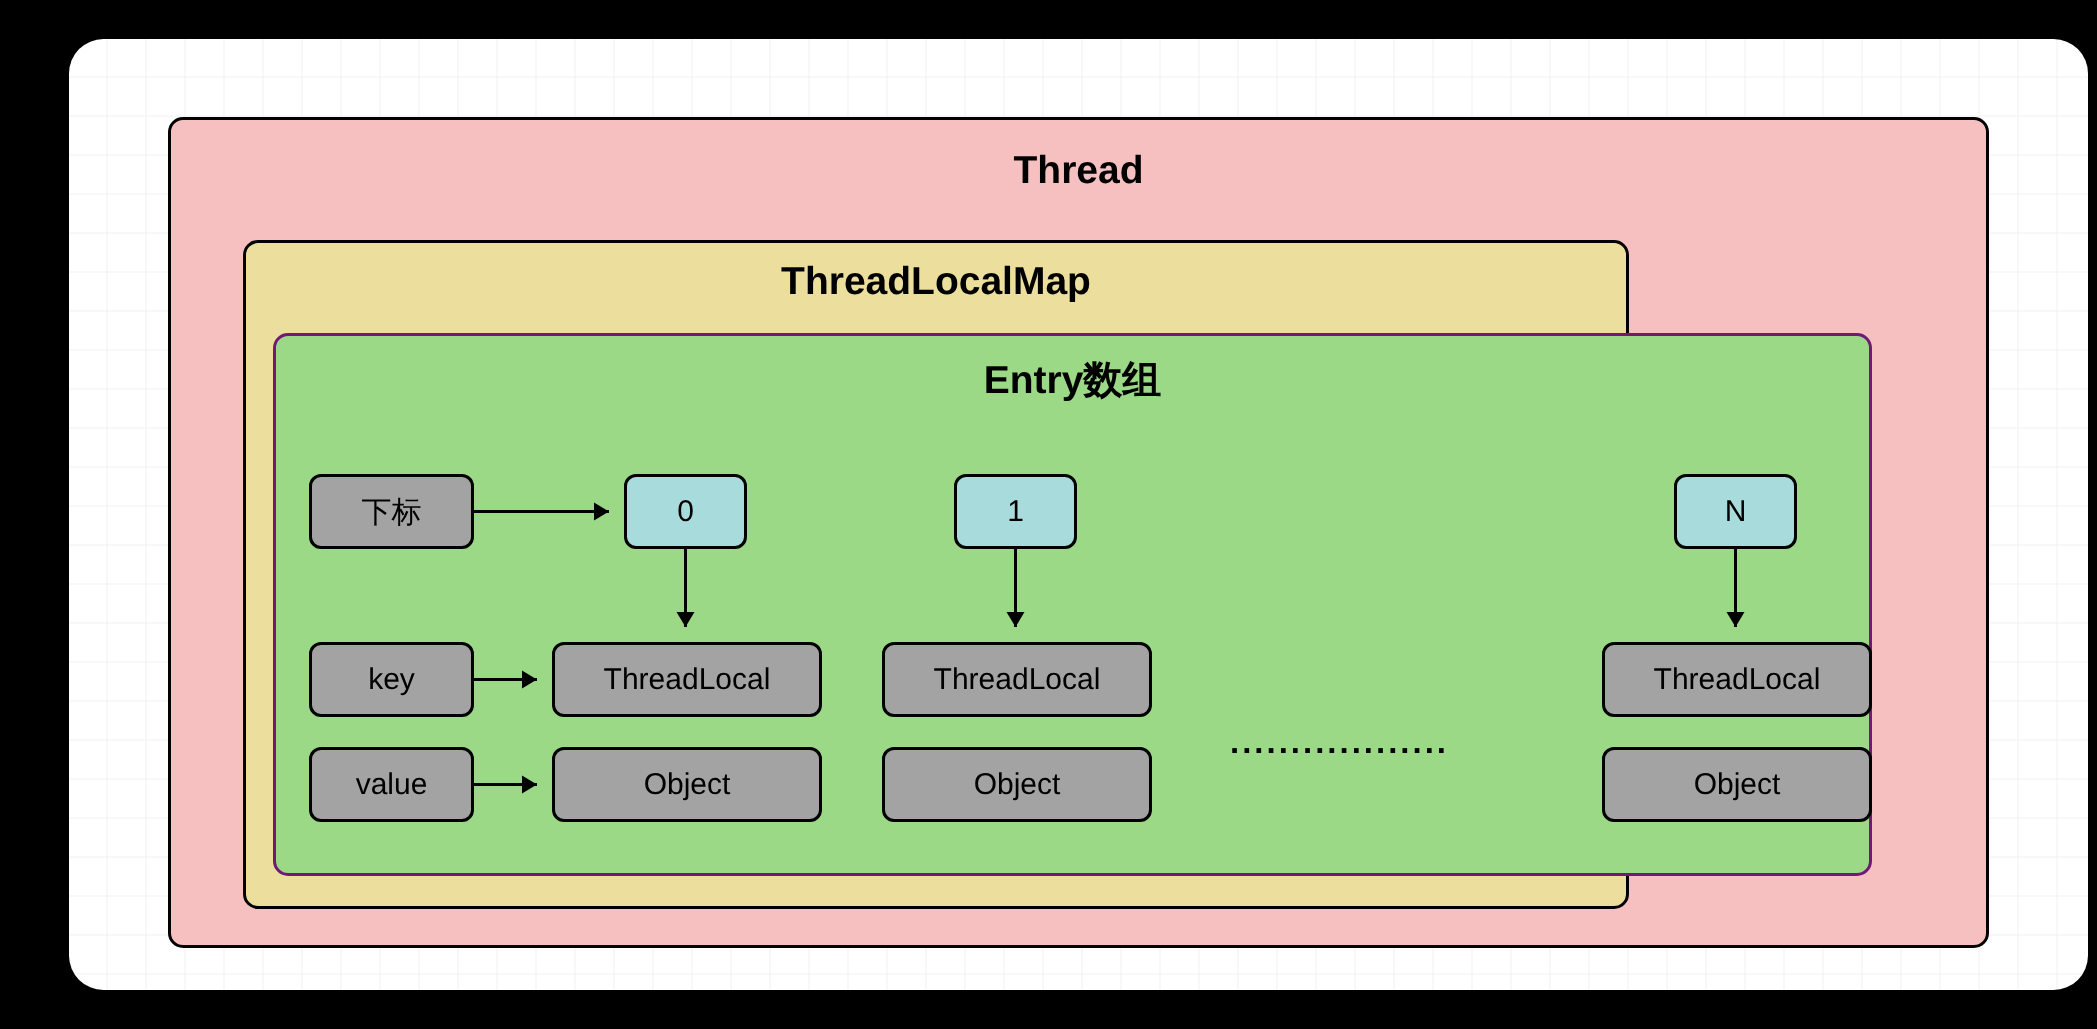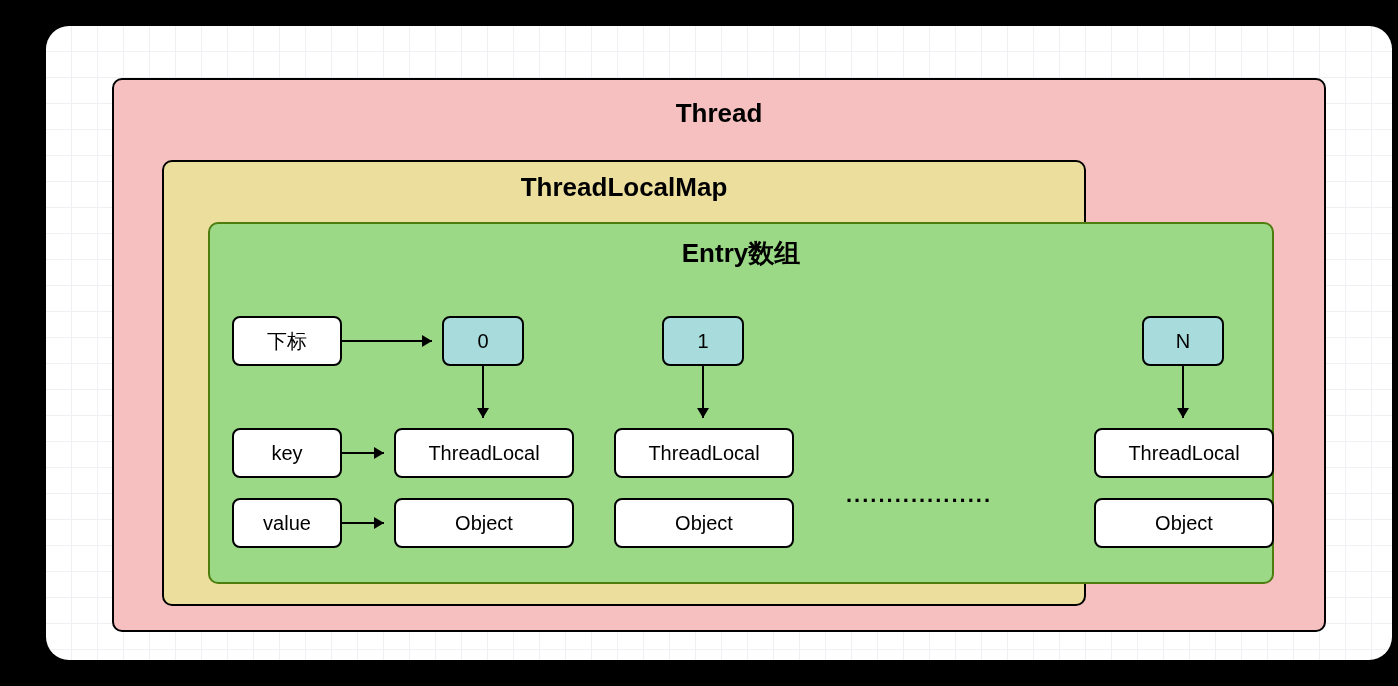--- a/index.html
+++ b/index.html
@@ -34,39 +34,39 @@
   .tlm-box {
     position: absolute;
     left: 48px; top: 80px;
     width: 924px; height: 446px;
     background: #ecdf9d;
     border: 2px solid #000;
     border-radius: 10px;
   }
   .entry-box {
     position: absolute;
-    left: 44px; top: 60px;
+    left: 18px; top: 60px;
     width: 1066px; height: 362px;
     background: #9cd987;
-    border: 2px solid #4d7c0f;
+    border: 2px solid #701a75;
     border-radius: 10px;
   }
   .title {
     text-align: center;
     font-weight: 700;
     font-size: 26px;
     color: #000;
   }
   .thread-box > .title { margin-top: 18px; }
   .tlm-box    > .title { margin-top: 10px; }
   .entry-box  > .title { margin-top: 12px; }
 
   .node {
     position: absolute;
-    background: #ffffff;
+    background: #a3a3a3;
     border: 2px solid #000;
     border-radius: 8px;
     display: flex;
     align-items: center;
     justify-content: center;
     font-size: 20px;
     color: #000;
   }
   .node.idx { background: #a8dbdb; width: 82px; height: 50px; }
   .lbl { width: 110px; height: 50px; }

